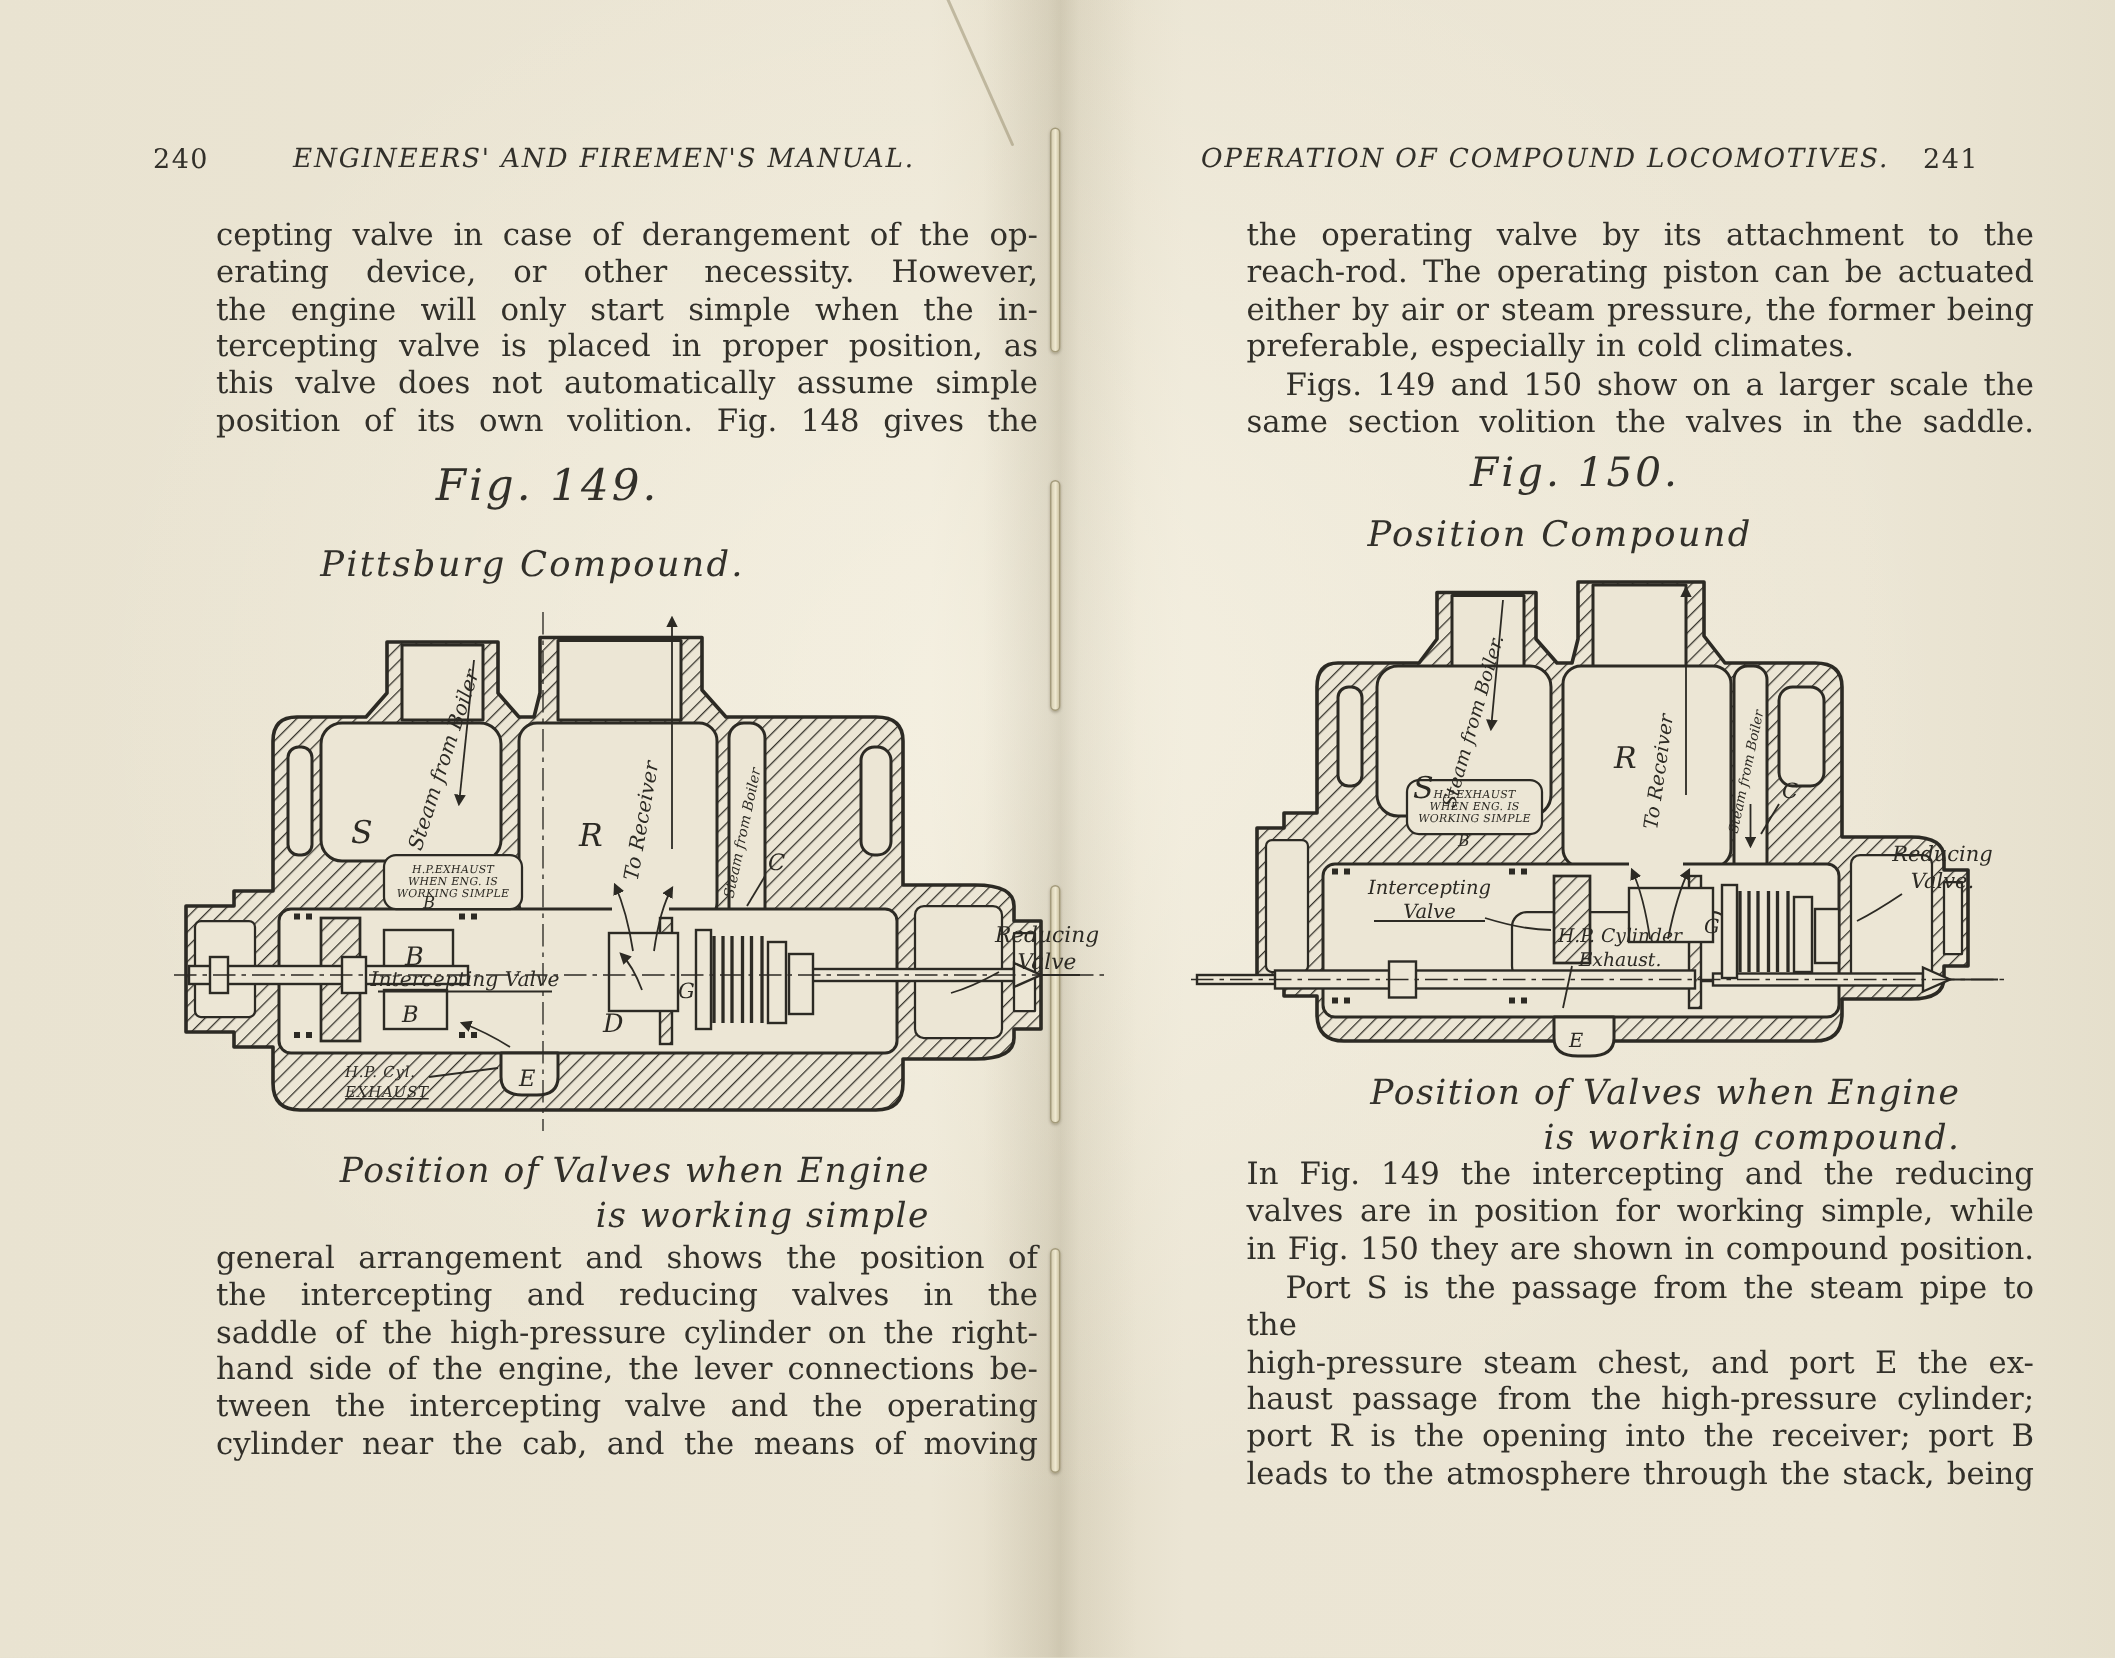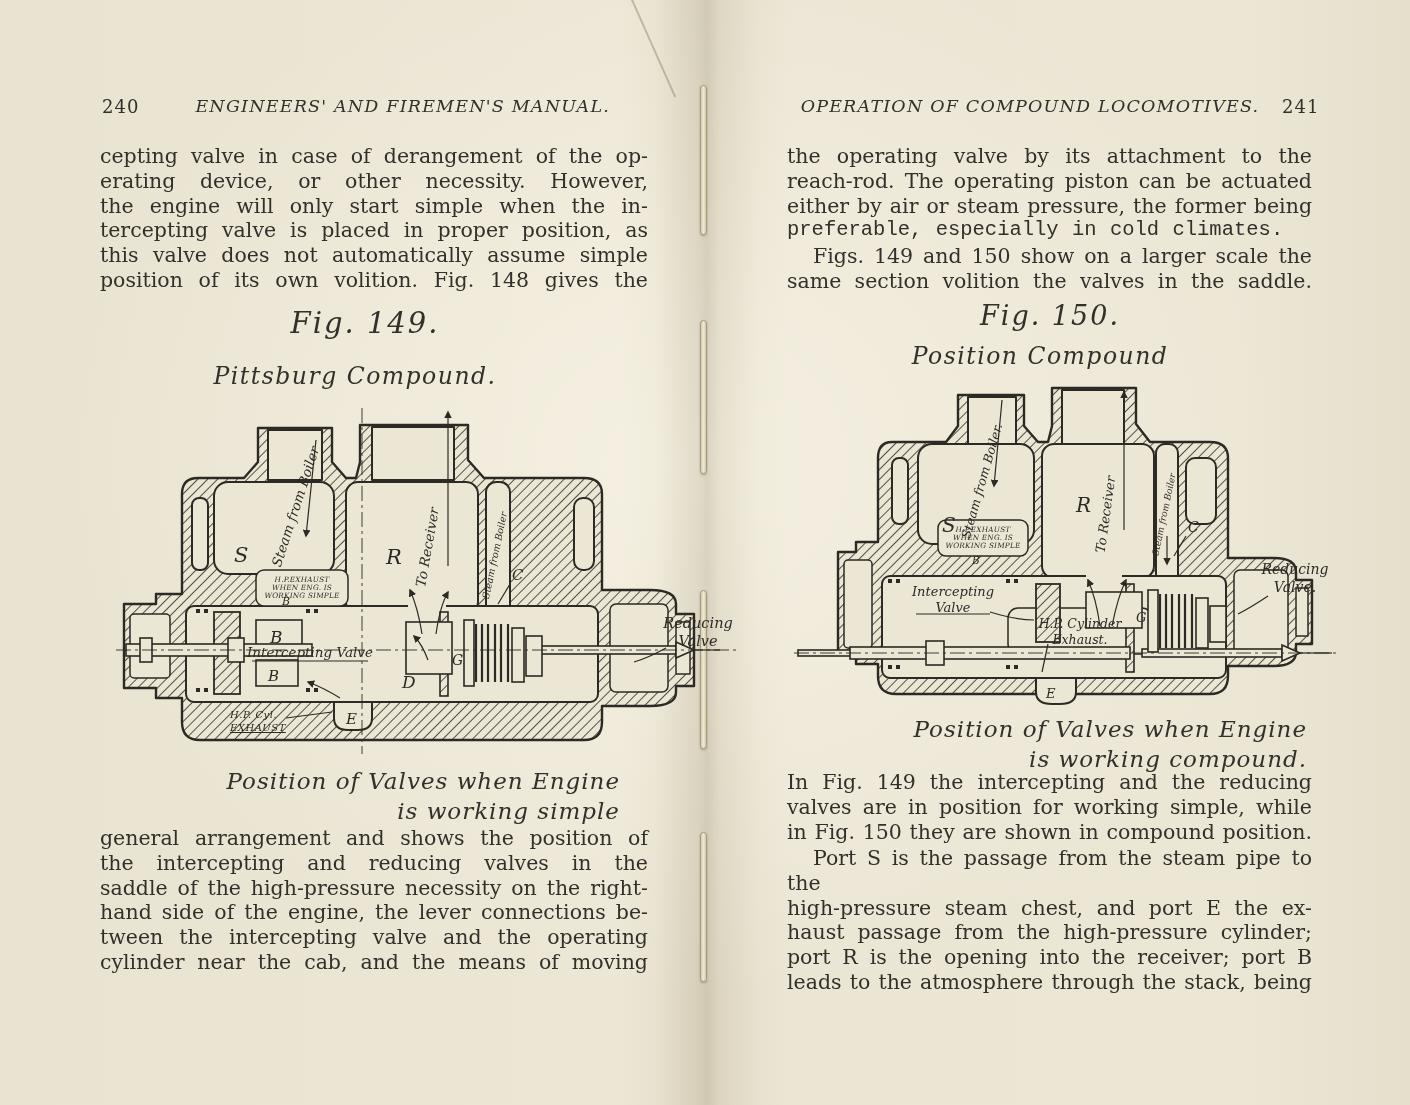--- a/index.html
+++ b/index.html
@@ -34,23 +34,23 @@
   .st1{top:85px;height:148px;}
   .st2{top:320px;height:152px;}
   .st3{top:590px;height:157px;}
   .st4{top:832px;height:148px;}
 
   .pageno{position:absolute;font-size:18px;letter-spacing:1px;}
   .running{
     position:absolute;font-style:italic;font-size:17.5px;letter-spacing:1.2px;
     text-align:center;white-space:nowrap;
   }
-  .para{position:absolute;font-size:20.5px;line-height:24.8px;}
+  .para{position:absolute;font-size:20.5px;line-height:24.8px;margin-left:44px;}
   .tline{text-align:justify;text-align-last:justify;word-spacing:.05em;white-space:normal;}
-  .tline.short{text-align-last:left;font-family:Liberation Mono, monospace;}
+  .tline.short{text-align-last:left;}
   .tline.indent{text-indent:26px;}
 
   .script{font-style:italic;font-family:"DejaVu Serif", serif;}
   .fig-title{position:absolute;font-size:29px;letter-spacing:2px;text-align:center;}
   .fig-sub{position:absolute;font-size:23.5px;letter-spacing:1.5px;text-align:center;}
   .fig-cap{position:absolute;font-size:23px;letter-spacing:1px;text-align:right;line-height:30px;}
 
   svg{position:absolute;overflow:visible;}
   svg text{font-family:"DejaVu Serif", serif;fill:#2c2a24;}
   .cast{fill-rule:evenodd;stroke:#2c2a24;stroke-width:2.4;stroke-linejoin:round;}
@@ -187,21 +187,21 @@
     </svg>
 
     <div class="fig-cap script" style="left:90px;top:766px;width:530px;">
       <div>Position of Valves when Engine</div>
       <div>is working simple</div>
     </div>
 
     <div class="para" style="left:100px;top:826px;width:548px;">
         <div class="tline">general arrangement and shows the position of</div>
         <div class="tline">the intercepting and reducing valves in the</div>
-        <div class="tline">saddle of the high-pressure necessity on the right-</div>
+        <div class="tline">saddle of the high-pressure cylinder on the right-</div>
         <div class="tline">hand side of the engine, the lever connections be-</div>
         <div class="tline">tween the intercepting valve and the operating</div>
         <div class="tline">cylinder near the cab, and the means of moving</div>
       </div>
   </section>
 
   <section>
     <span class="running" style="left:800px;top:96px;width:460px;">OPERATION OF COMPOUND LOCOMOTIVES.</span>
     <span class="pageno" style="left:1282px;top:96px;">241</span>
 

